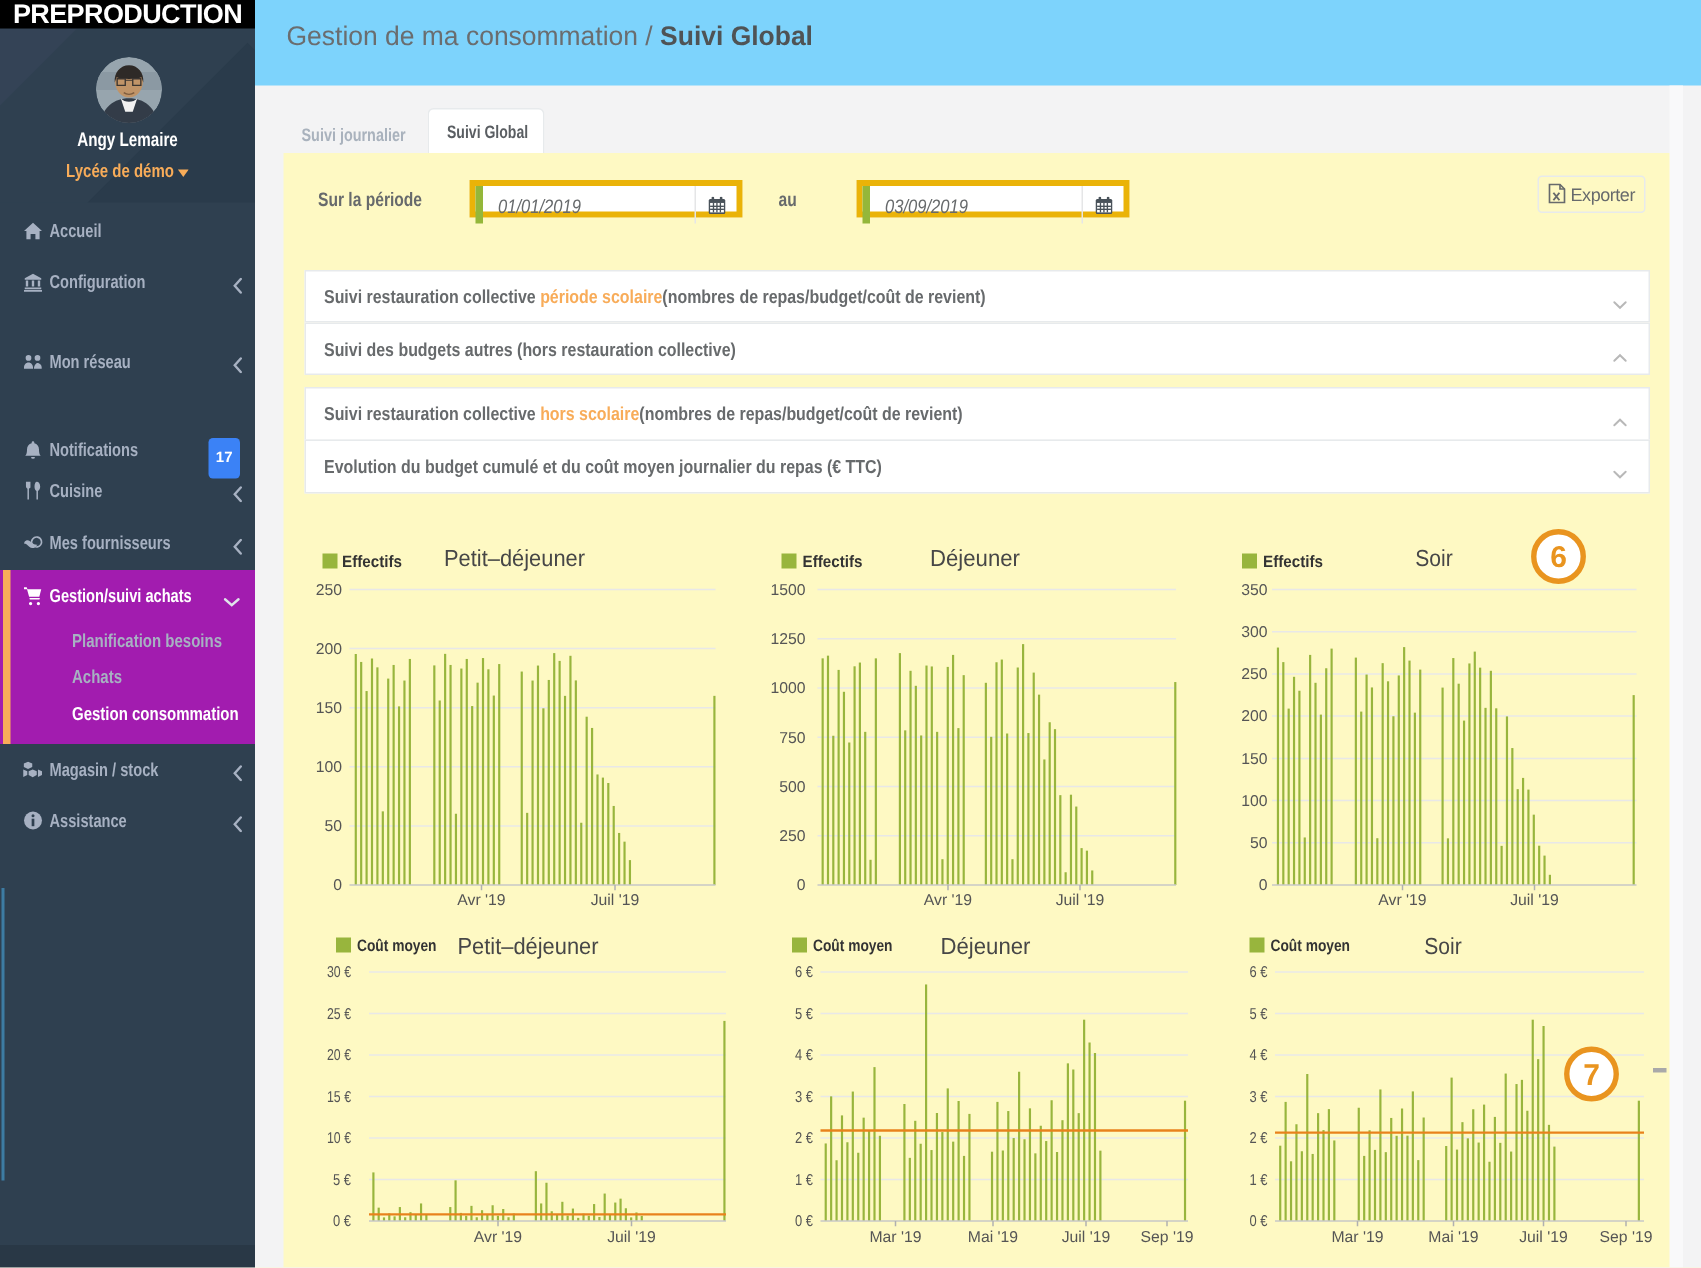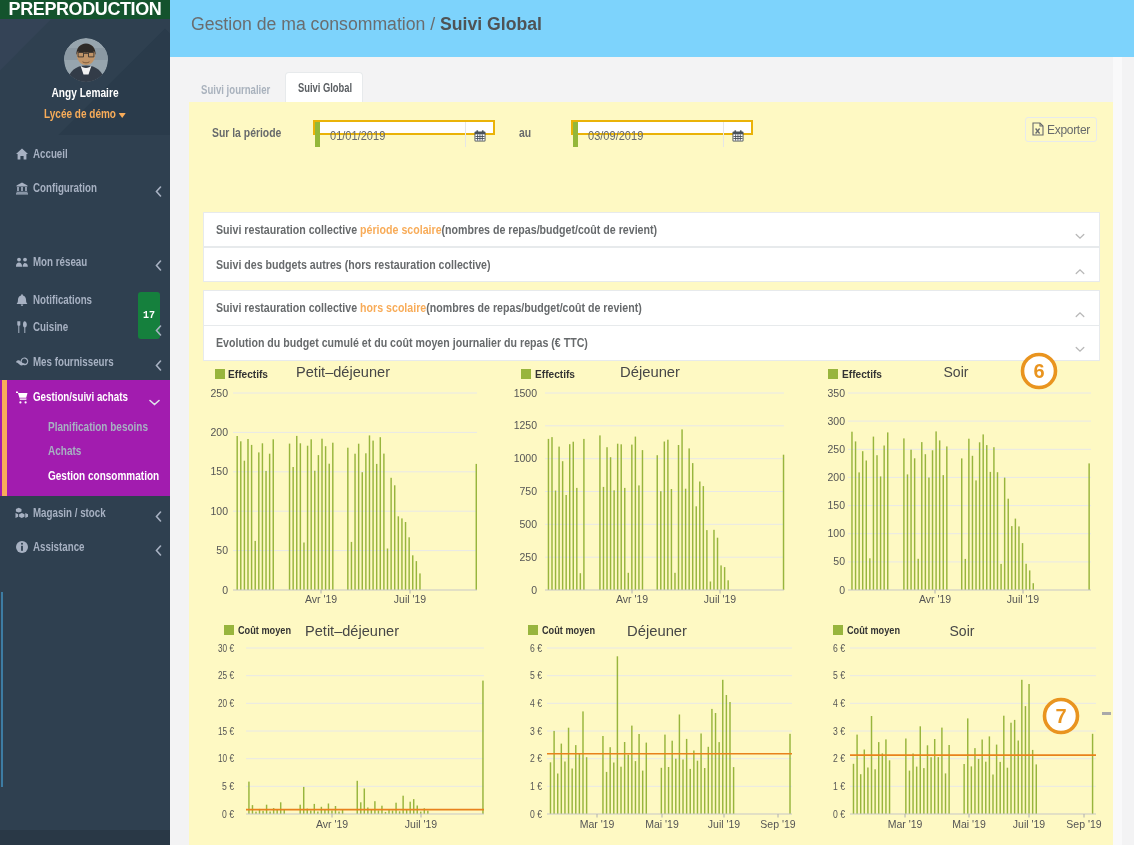--- a/index.html
+++ b/index.html
@@ -1,20 +1,20 @@
 <!DOCTYPE html>
 <html><head><meta charset="utf-8"><style>
 * { margin:0; padding:0; box-sizing:border-box; }
 html,body { width:1134px; height:845px; overflow:hidden;
   font-family:"Liberation Sans", sans-serif; background:#f3f3f4; }
 #root { position:relative; width:1134px; height:845px; }
 
 
 #sidebar { position:absolute; left:0; top:0; width:170px; height:845px; background:#2f4050; }
-#preprod { position:absolute; left:0; top:0; width:170px; height:19px; background:#14532d;
+#preprod { position:absolute; left:0; top:0; width:170px; height:19px; background:#000000;
   color:#fff; font-weight:bold; font-size:18px; letter-spacing:-0.4px; text-align:center; line-height:19px; }
 #profile { position:absolute; left:0; top:19px; width:170px; height:116px; overflow:hidden; background:#2f4050; }
 #profile .diag { position:absolute; width:220px; height:220px; background:#2a3b4b;
   transform:rotate(45deg); left:55px; top:55px; }
 #profile .diag2 { position:absolute; width:200px; height:200px; background:#344356;
   transform:rotate(45deg); left:-150px; top:-140px; }
 #avatar { position:absolute; left:64px; top:38px; width:44px; height:44px; border-radius:50%;
   overflow:hidden; }
 #pname { position:absolute; top:85px; width:170px; text-align:center; color:#fff;
   font-weight:bold; font-size:13px; transform:scaleX(0.78); }
@@ -22,22 +22,22 @@
   font-size:12.5px; font-weight:bold; transform:scaleX(0.8); }
 .mitem { position:absolute; left:0; width:170px; height:34px; }
 .mitem.active { background:#a21caf; height:116px; }
 .mitem.active::before { content:""; position:absolute; left:2px; top:0; width:5px; height:116px; background:#f8ac59; }
 .micon { position:absolute; left:15px; top:10px; }
 
 .mlab { position:absolute; left:33px; top:10px; font-size:12.5px; font-weight:bold; color:#a7b1c2;
   white-space:nowrap; transform:scaleX(0.78); transform-origin:0 50%; }
 
 .mchev { position:absolute; right:8px; top:12px; }
-.mbadge { position:absolute; right:10px; top:9px; background:#15803d; color:#fff;
-  font-size:10px; font-weight:bold; border-radius:3px; padding:18px 5px;font-family:Liberation Mono, monospace; }
+.mbadge { position:absolute; right:10px; top:9px; background:#3b82f6; color:#fff;
+  font-size:10px; font-weight:bold; border-radius:3px; padding:8px 5px; }
 .subitem { position:absolute; left:48px; font-size:12.5px; font-weight:bold; color:#a7b1c2;
   white-space:nowrap; transform:scaleX(0.8); transform-origin:0 50%; }
 #blueline { position:absolute; left:1px; top:592px; width:2px; height:195px; background:#3d7ca3; }
 #sbfoot { position:absolute; left:0; top:830px; width:170px; height:15px; background:#293846; }
 
 
 #topband { position:absolute; left:170px; top:0; width:964px; height:57px; background:#7dd3fc; }
 #crumb { position:absolute; left:21px; top:14px; font-size:18px; color:#6a6d6f;
   white-space:nowrap; transform:scaleX(0.98); transform-origin:0 50%; }
 #crumb b { color:#4f5355; }
@@ -45,32 +45,32 @@
 .tab-off { position:absolute; left:31px; top:26px; font-size:12px; font-weight:bold; color:#a9b2bd;
   white-space:nowrap; transform:scaleX(0.8); transform-origin:0 50%; }
 .tab-on { position:absolute; left:115px; top:15px; width:78px; height:31px; background:#fff;
   border:1px solid #e7eaec; border-bottom:none; border-radius:4px 4px 0 0; }
 .tab-on span { position:absolute; left:12px; top:8px; font-size:12px; font-weight:bold; color:#5a5e62;
   white-space:nowrap; transform:scaleX(0.78); transform-origin:0 50%; }
 #panel { position:absolute; left:189px; top:102px; width:925px; height:743px; background:#fef9c3; }
 
 .plabel { position:absolute; font-size:13px; font-weight:bold; color:#676a6c;
   white-space:nowrap; transform:scaleX(0.8); transform-origin:0 50%; }
-.dinput { position:absolute; top:18px; height:15px; background:#fff; border:2px solid #eab308; }
+.dinput { position:absolute; top:18px; height:25px; background:#fff; border:4px solid #eab308;font-style:italic; }
 .dgreen { position:absolute; left:0; top:0; width:5px; height:25px; background:#94b73a; }
 .dtext { position:absolute; left:15px; top:6px; font-size:13px; color:#676a6c;
   transform:scaleX(0.85); transform-origin:0 50%; }
 .daddon { position:absolute; right:0; top:0; width:28px; height:25px; border-left:1px solid #e5e6e7;
   text-align:center; padding-top:6px; }
 #exportbtn { position:absolute; left:836px; top:15px; width:72px; height:25px;
   border:1px solid #e7eaec; border-radius:3px; font-size:12px; color:#676a6c;
   text-align:center; line-height:24px; letter-spacing:-0.3px; }
 #exportbtn svg { vertical-align:-2px; margin-right:3px; }
 
-.acc { position:absolute; left:14px; width:897px; background:#fff; border:1px solid #e7eaec;margin-top:32px; }
+.acc { position:absolute; left:14px; width:897px; background:#fff; border:1px solid #e7eaec; }
 .acc .t { position:absolute; left:12px; top:10px; font-size:12.5px; font-weight:bold; color:#676a6c;
   white-space:nowrap; transform:scaleX(0.85); transform-origin:0 50%; }
 .acc .t span { color:#f8ac59; }
 .acc .ch { position:absolute; right:14px; top:13px; }
 
 #chartlayer { position:absolute; left:0; top:0; width:1134px; height:845px; }
 </style></head>
 <body>
 <div id="root">
 
@@ -103,21 +103,21 @@
       </div>
 <div class="mitem" style="top:171px">
         <span class="micon"><svg width="14" height="14" viewBox="0 0 14 14" fill="#a7b1c2">
             <path d="M1.5 4.5 7 1.5l5.5 3v1h-11zM2.2 6h1.6v4H2.2zM6.2 6h1.6v4H6.2zM10.2 6h1.6v4h-1.6zM1.5 10.7h11v1.1h-11zM1 12.3h12v1.2H1z"></path>
           </svg></span>
         <span class="mlab">Configuration</span>
         <span class="mchev"><svg width="7" height="11" viewBox="0 0 7 11">
             <path d="M5.5 1 1.5 5.5 5.5 10" fill="none" stroke="#a7b1c2" stroke-width="1.6" stroke-linecap="round"></path>
           </svg></span>
       </div>
-<div class="mitem" style="top:245px">
+<div class="mitem" style="top:224px">
         <span class="micon"><svg width="14" height="14" viewBox="0 0 14 14" fill="#a7b1c2">
             <circle cx="4" cy="4.6" r="1.9"></circle>
             <circle cx="10" cy="4.6" r="1.9"></circle>
             <path d="M1 11c0-2 1.3-3.4 3-3.4S7 9 7 11v.8H1zM7.6 11.8c.1-1.7.7-3 1.8-3.7 1.6-.2 3.4 1 3.4 2.9v.8z"></path>
           </svg></span>
         <span class="mlab">Mon réseau</span>
         <span class="mchev"><svg width="7" height="11" viewBox="0 0 7 11">
             <path d="M5.5 1 1.5 5.5 5.5 10" fill="none" stroke="#a7b1c2" stroke-width="1.6" stroke-linecap="round"></path>
           </svg></span>
       </div>

